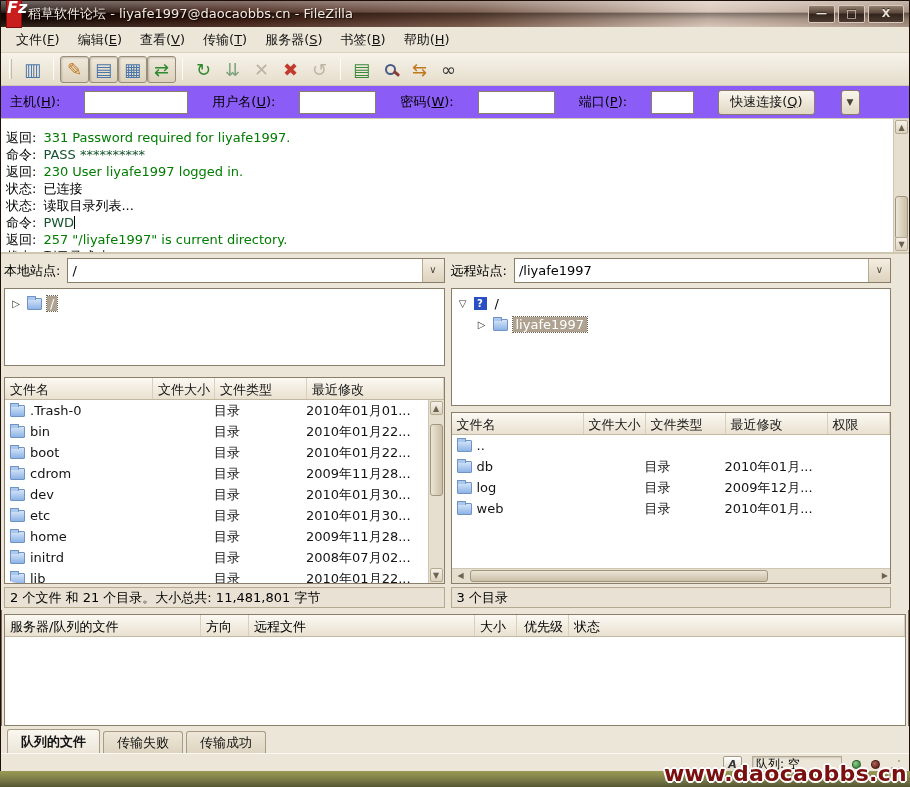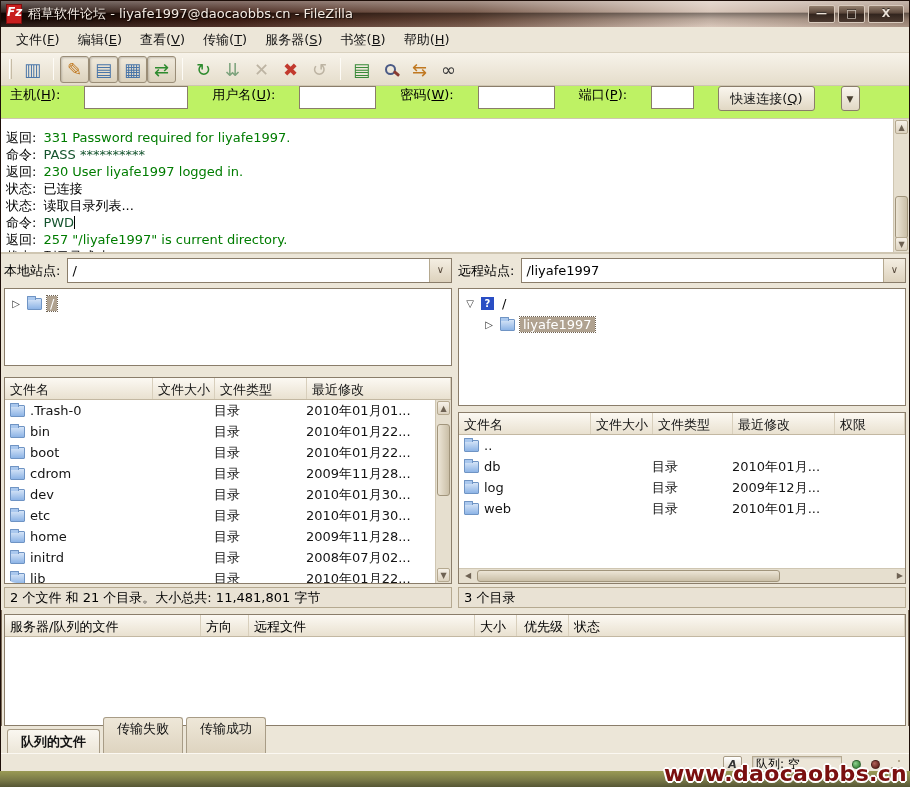--- a/index.html
+++ b/index.html
@@ -13,22 +13,22 @@
     background:#ece6d8; border:1px solid #1d0e08; box-shadow:inset 0 0 0 1px #7a6a58;
     display:flex; flex-direction:column; }
 
   
   #titlebar { height:26px; position:relative; flex:0 0 26px;
     background:linear-gradient(to right,#170a05,#3e1c11 26%,#6e4e3e 52%,#d6c2b4 78%,#a08776);
     display:flex; align-items:center; padding:0 5px; }
   #titlebar::before { content:""; position:absolute; inset:0;
     background:linear-gradient(to bottom, rgba(255,255,255,.38) 0%, rgba(255,255,255,.10) 42%,
       rgba(0,0,0,.38) 48%, rgba(0,0,0,.12) 70%, rgba(255,255,255,.10) 100%); pointer-events:none; }
-  .fz-icon { width:16px; height:20px; background:#c81e1e; border:1px solid #7d0f0f; color:#fff;
-    font-weight:bold; font-style:italic; font-size:12px; line-height:14px; text-align:center;
+  .fz-icon { width:16px; height:28px; background:#c81e1e; border:1px solid #7d0f0f; color:#fff;
+    font-weight:bold; font-style:italic; font-size:16px; line-height:14px; text-align:center;
     position:relative; z-index:1; flex:0 0 16px; }
   #window-title { color:#f3eae2; font-size:13px; margin-left:6px; white-space:nowrap; overflow:hidden;
     text-shadow:1px 1px 1px rgba(0,0,0,.75); position:relative; z-index:1; }
   .win-controls { margin-left:auto; display:flex; gap:3px; position:relative; z-index:2; }
   .win-btn { width:27px; height:18px; border:1px solid #d8cabd; border-radius:2px;
     background:linear-gradient(#937d6d,#53413635 40%,#53413635); 
     background:linear-gradient(#94806f 0%,#5a463a 45%,#31241d 50%,#4c3a30 100%);
     color:#ece2d8; font-size:11px; font-weight:bold; line-height:16px; text-align:center;
     text-shadow:0 -1px 0 rgba(0,0,0,.6); }
   .win-btn.close { width:36px; }
@@ -45,22 +45,22 @@
   .tb-sep { width:1px; height:22px; background:#c6bba5; border-right:1px solid #fdfbf6; margin:0 6px; }
   .tb-btn { width:29px; height:27px; display:flex; align-items:center; justify-content:center;
     font-size:18px; border:1px solid transparent; border-radius:3px; }
   .tb-btn.toggled { border-color:#98double; border-color:#9a8d77; border-radius:3px;
     background:linear-gradient(#f0eadd,#dcd2bd); box-shadow:inset 1px 1px 2px rgba(0,0,0,.18); }
   .css-magnifier { position:relative; width:11px; height:11px; border:2px solid #4a5a86; border-radius:50%; }
   .css-magnifier::after { content:""; position:absolute; width:7px; height:3px; background:#8a3a30;
     right:-6px; bottom:-2px; transform:rotate(40deg); border-radius:1px; }
 
   
-  #quickbar { height:33px; flex:0 0 33px; display:flex; padding:0 9px; gap:24px;
-    background:#bef264; border-bottom:1px solid #cfc6b2; font-size:13px; white-space:nowrap; }
+  #quickbar { height:33px; flex:0 0 33px; display:flex; align-items:center; padding:0 9px; gap:24px;
+    background:#8b5cf6; border-bottom:1px solid #cfc6b2; font-size:13px; white-space:nowrap; }
   .qc-input { height:23px; border:1px solid #8a7d6a; background:#fff; font-size:13px; padding:0 3px; }
   #qc-host  { width:104px; } #qc-user { width:77px; } #qc-pass { width:77px; } #qc-port { width:43px; }
   #qc-connect { height:25px; padding:0 11px; font-size:13px; color:#141414;
     background:linear-gradient(#faf6ee,#e1d8c4); border:1px solid #8a7d6a; border-radius:3px; }
   #qc-dropdown { width:19px; height:25px; margin-left:2px; font-size:9px; color:#4a4132;
     background:linear-gradient(#faf6ee,#e1d8c4); border:1px solid #8a7d6a; border-radius:3px; }
 
   
   #log { height:135px; flex:0 0 135px; background:#fff; border-bottom:2px solid #cfc6b2;
     position:relative; overflow:hidden; font-size:13px; padding:17px 20px 0 5px; }
@@ -80,21 +80,21 @@
   .sb-thumb { position:absolute; left:1px; right:1px;
     background:linear-gradient(to right,#ece5d6,#cabfa7); border:1px solid #a1957c; border-radius:3px; }
   .scroll-h { height:15px; flex:0 0 15px; position:relative; background:#e6dfcf; border-top:1px solid #cfc6b2; }
   .sh-arr { position:absolute; top:1px; bottom:1px; width:14px; text-align:center; font-size:8px;
     color:#6e6253; line-height:12px; }
   .sh-arr.left { left:2px; } .sh-arr.right { right:2px; }
   .sh-thumb { position:absolute; top:1px; bottom:1px; left:18px; width:68%;
     background:linear-gradient(#ece5d6,#cabfa7); border:1px solid #a1957c; border-radius:3px; }
 
   
-  #main { flex:1 1 auto; min-height:0; display:flex; gap:6px; padding:4px 3px 2px 3px; background:#ece6d8;justify-content:flex-end; }
+  #main { flex:1 1 auto; min-height:0; display:flex; gap:6px; padding:4px 18px 2px 3px; background:#ece6d8;justify-content:flex-end; }
   .pane { flex:1 1 0; min-width:0; display:flex; flex-direction:column; }
   .site-row { height:30px; flex:0 0 30px; display:flex; align-items:center; gap:7px; font-size:13px; padding-bottom:5px; }
   .combo { flex:1; height:25px; border:1px solid #8a7d6a; background:#fff; display:flex; }
   .combo-value { flex:1; font-size:13px; line-height:23px; padding-left:4px; overflow:hidden; white-space:nowrap; }
   .combo-btn { width:22px; background:linear-gradient(#f4eee2,#ddd2bd); border-left:1px solid #b5a990;
     text-align:center; color:#55483a; font-size:10px; line-height:22px; }
   .tree { background:#fff; border:1px solid #8a7d6a; padding:4px 5px; font-size:13px; overflow:hidden; }
   #local-tree { height:78px; flex:0 0 78px; margin-bottom:11px; }
   #remote-tree { height:118px; flex:0 0 118px; margin-bottom:6px; }
   .tree-row { display:flex; align-items:center; height:21px; gap:5px; }
@@ -133,21 +133,21 @@
 
   
   #queue-wrap { flex:0 0 112px; height:112px; margin:4px 3px 0 3px; display:flex; flex-direction:column;
     border:1px solid #8a7d6a; background:#fff; }
   #queue-header { display:flex; height:22px; flex:0 0 22px; font-size:13px;
     background:linear-gradient(#fcf9f3,#e9e1d0); border-bottom:1px solid #c3b8a2; }
   .qc0 { width:196px; } .qc1 { width:48px; } .qc2 { width:226px; } .qc3 { width:42px; } .qc4 { width:52px;text-align:right; } .qc5 { flex:1; }
   #queue-body { flex:1; background:#fff; }
   #tabs { height:27px; flex:0 0 27px; display:flex; align-items:flex-end; gap:3px; padding:3px 3px 0 6px;
     background:#ece6d8; }
-  .tab { height:36px; padding:0 13px; font-size:13px; line-height:21px; color:#141414;
+  .tab { height:22px; padding:0 13px; font-size:13px; line-height:21px; color:#141414;
     background:linear-gradient(#eee7d8,#ded4c0); border:1px solid #a89c86; border-bottom:none;
     border-radius:3px 3px 0 0; }
   .tab.active { font-weight:bold; height:24px; line-height:23px; background:linear-gradient(#faf7f0,#ece6d8); }
 
   
   #statusbar { height:21px; flex:0 0 21px; display:flex; align-items:center; justify-content:flex-end;
     gap:10px; padding:0 8px; background:#ece6d8; border-top:1px solid #fbf8f2; }
   .sb-abtn { width:19px; height:17px; border:1px solid #a89c86; border-radius:2px;
     background:linear-gradient(#ffffff,#ded4c0); font-size:11px; font-weight:bold; font-style:italic;
     color:#333; text-align:center; line-height:15px; }

